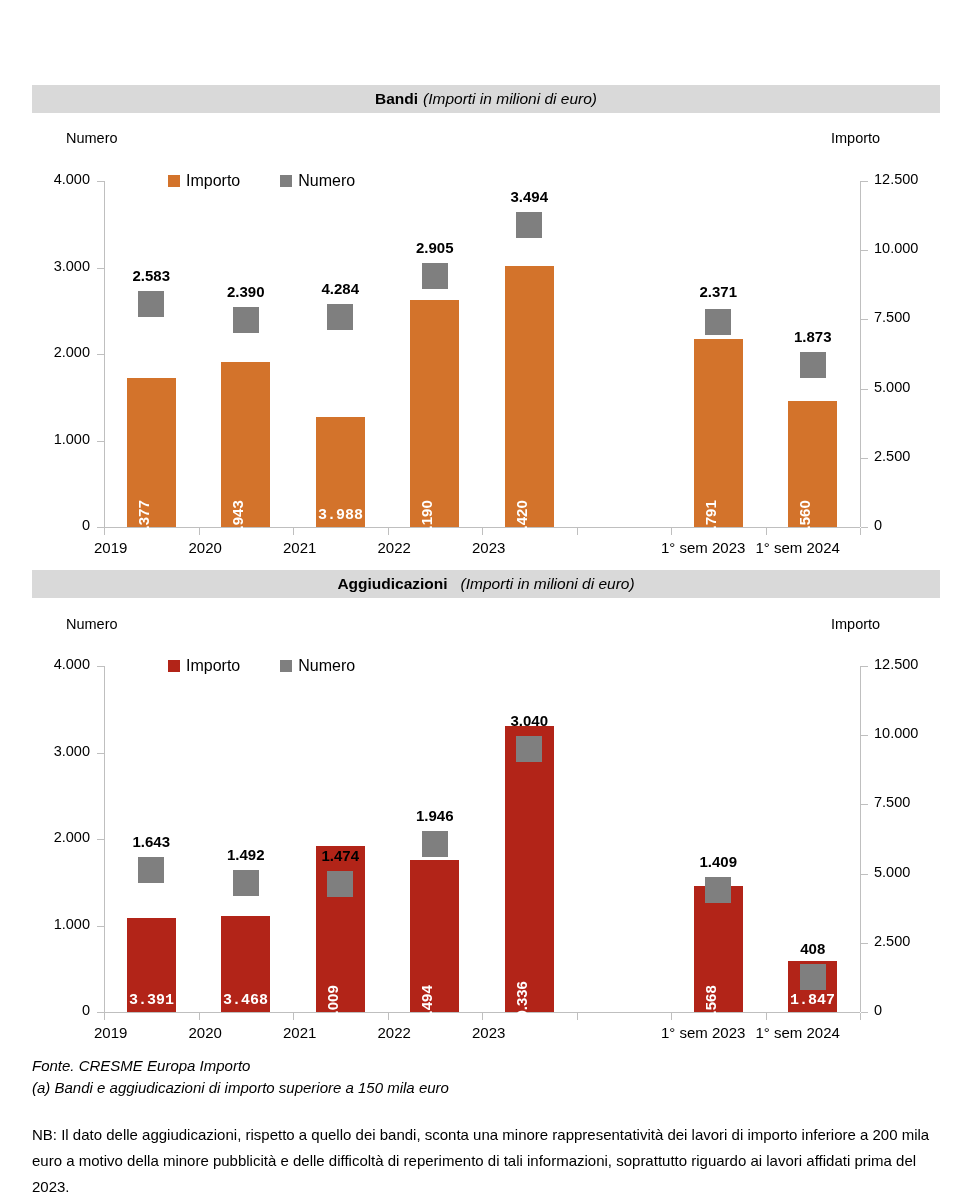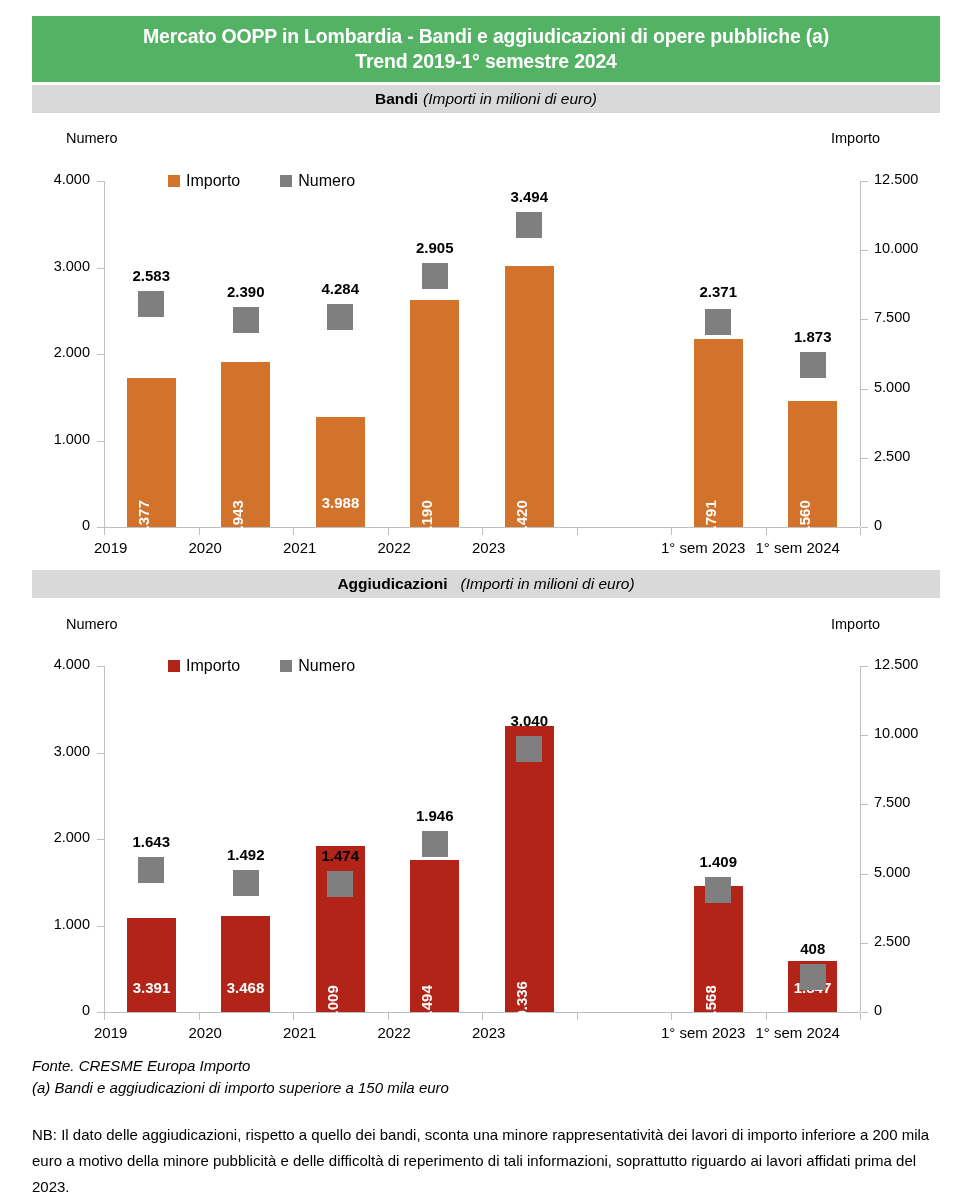--- a/index.html
+++ b/index.html
@@ -40,43 +40,39 @@
   .xtick{position:absolute;width:1px;height:7px;background:#BFBFBF;}
   .xcat{position:absolute;font-size:15px;color:#000;white-space:nowrap;}
 
   .bar{position:absolute;}
   .bar .inlabel{
     position:absolute;left:50%;bottom:8px;transform:translateX(-50%) rotate(-90deg);
     transform-origin:center bottom;
     color:#ffffff;font-weight:bold;font-size:15px;white-space:nowrap;
   }
   .bar .inlabel.flat{
-    transform:translateX(-50%);bottom:16px;
+    transform:translateX(-50%);bottom:3px;font-family:Liberation Mono, monospace;
   }
   .marker{position:absolute;background:#7F7F7F;}
   .mlabel{position:absolute;font-weight:bold;font-size:15px;text-align:center;
           white-space:nowrap;color:#000;}
 
   .legend{position:absolute;display:flex;gap:40px;align-items:center;font-size:16px;}
   .legend .item{display:flex;align-items:center;gap:6px;}
   .legend .swatch{width:12px;height:12px;display:inline-block;}
 
   
   .fonte{position:absolute;left:32px;font-style:italic;font-size:15px;line-height:22px;}
   .nb{position:absolute;left:32px;width:908px;font-size:15px;line-height:26px;}
 </style>
 </head>
 <body>
 
 <div class="page">
 
-  <div class="title-band">
-    <div>Mercato OOPP in Lombardia - Bandi e aggiudicazioni di opere pubbliche (a)</div>
-    <div>Trend 2019-1° semestre 2024</div>
-  </div>
 
   <div class="sub-band" style="top:85px;">
     <b>Bandi</b>
     <i>(Importi in milioni di euro)</i>
   </div>
 
   <div class="chart" id="chart1" style="top:0;height:565px;">
     <div class="axis-cap" style="left:66px;top:130px;">Numero</div>
     <div class="axis-cap" style="left:831px;top:130px;">Importo</div>
     <div class="legend" style="left:168px;top:172px;">

